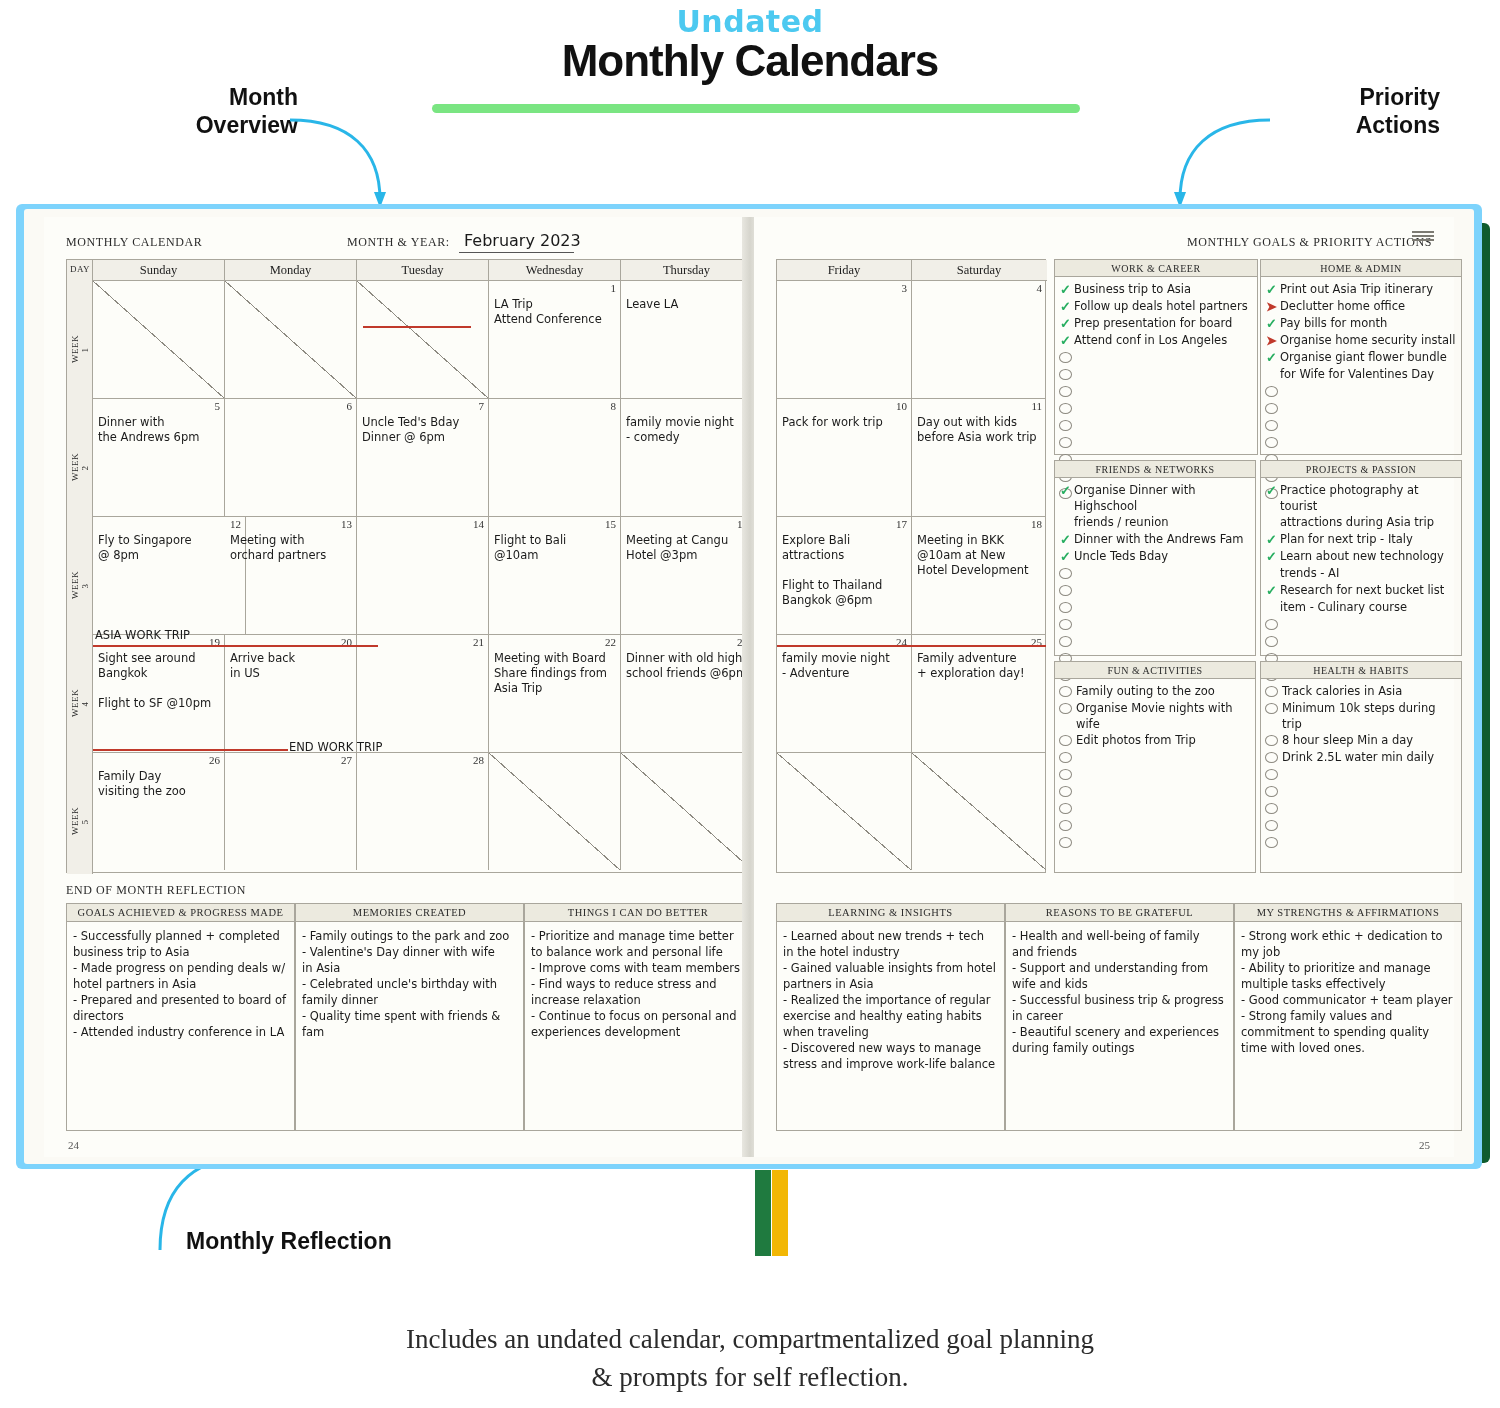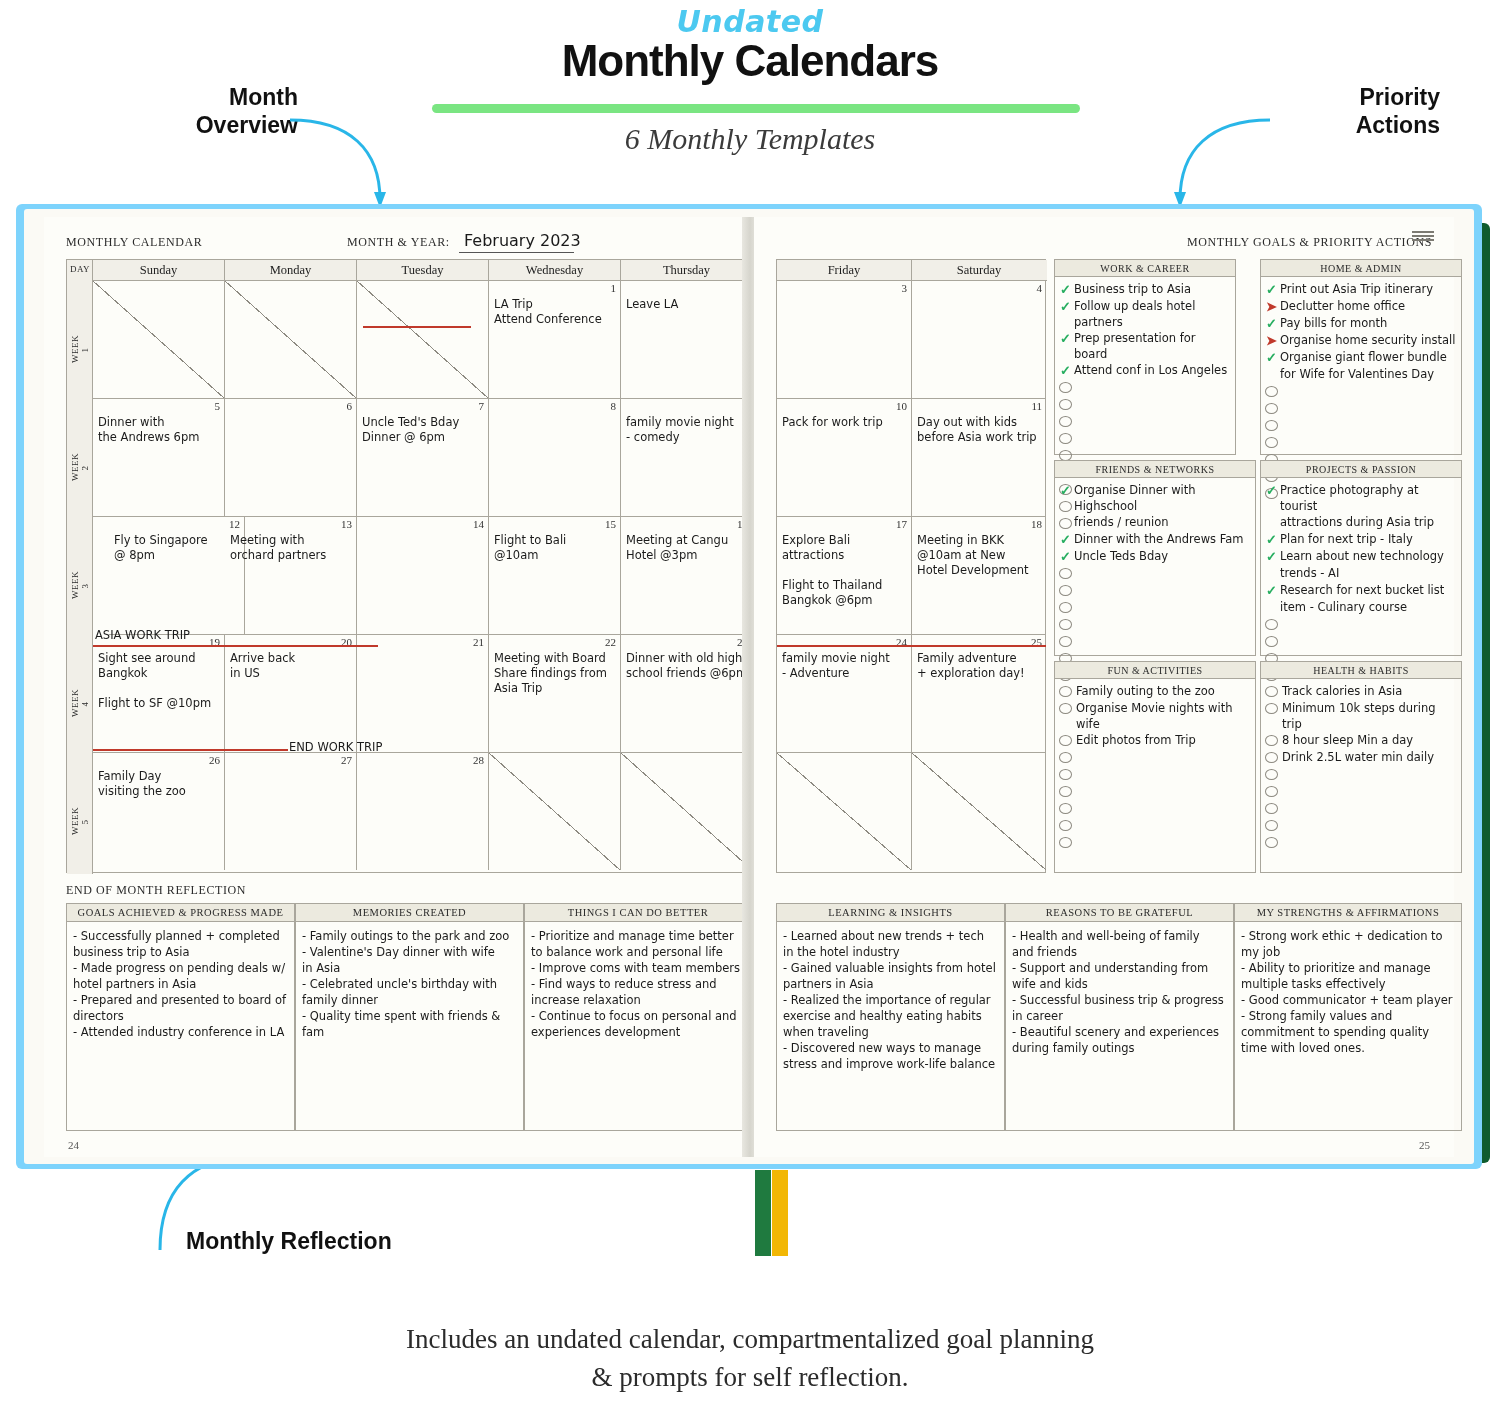--- a/index.html
+++ b/index.html
@@ -11,21 +11,21 @@
     position:relative;
     overflow:hidden;
   }
   .hand { font-family:"DejaVu Sans", sans-serif; }
 
   
   #header { position:absolute; left:0; top:0; width:1500px; height:200px; }
   #undated {
     position:absolute; left:0; top:4px; width:1500px; text-align:center;
     font-family:"DejaVu Sans", sans-serif;
-    font-size:30px; font-style:italic; font-weight:bold; color:#4cc9f0;
+    font-size:30px; font-weight:bold; color:#4cc9f0;
     letter-spacing:0.5px;
   }
   #title {
     position:absolute; left:0; top:36px; width:1500px; text-align:center;
     font-size:44px; font-weight:bold; color:#111; letter-spacing:-1px;
   }
   #title-underline {
     position:absolute; left:432px; top:104px; width:648px; height:9px;
     background:#7ae582; border-radius:5px;
   }
@@ -171,21 +171,20 @@
     font-family:"Liberation Serif", serif; font-size:27px; color:#2b2b2b; line-height:38px;
   }
 </style>
 </head>
 <body>
 
 <div id="header">
   <div id="undated">Undated</div>
   <div id="title">Monthly Calendars</div>
   <div id="title-underline"></div>
-  <div id="subtitle">6 Monthly Templates</div>
 
   <div class="callout-label" id="cal-month">Month<br>Overview</div>
   <div class="callout-label" id="cal-priority">Priority<br>Actions</div>
 </div>
 
 <svg class="arrow-svg" style="left:280px; top:110px;" width="130" height="110">
   <path d="M10,10 C70,10 100,40 100,90" stroke="#29b6e8" stroke-width="3" fill="none"></path>
   <path d="M100,98 L94,82 L106,82 Z" fill="#29b6e8"></path>
 </svg>
 <svg class="arrow-svg" style="left:1150px; top:110px;" width="130" height="110">
@@ -248,21 +247,21 @@
               <div class="num">7</div>
               <div class="ev">Uncle Ted's Bday<br>Dinner @ 6pm</div>
             </div>
             <div class="cal-cell" style="left: 422px; top: 139px; width: 132px; height: 118px;">
               <div class="num">8</div>
             </div>
             <div class="cal-cell" style="left: 554px; top: 139px; width: 131px; height: 118px; border-right: none;">
               <div class="num">9</div>
               <div class="ev">family movie night<br>- comedy</div>
             </div>
-            <div class="cal-cell" style="left: 26px; top: 257px; width: 136px; height: 118px; margin-left: 16px;">
+            <div class="cal-cell" style="left: 26px; top: 257px; width: 153px; height: 118px;">
               <div class="num">12</div>
               <div class="ev">Fly to Singapore<br>@ 8pm</div>
             </div>
             <div class="cal-cell" style="left: 158px; top: 257px; width: 132px; height: 118px;">
               <div class="num">13</div>
               <div class="ev">Meeting with<br>orchard partners</div>
             </div>
             <div class="cal-cell" style="left: 290px; top: 257px; width: 132px; height: 118px;">
               <div class="num">14</div>
             </div>
@@ -401,21 +400,21 @@
             <div class="cal-cell" style="left: 135px; top: 375px; width: 134px; height: 118px; border-right: none;">
               <div class="num">25</div>
               <div class="ev">Family adventure<br>+ exploration day!</div>
             </div>
             <div class="cal-cell blank" style="left: 0px; top: 493px; width: 135px; height: 117px; border-bottom: none;"></div>
             <div class="cal-cell blank" style="left: 135px; top: 493px; width: 134px; height: 117px; border-right: none; border-bottom: none;"></div>
           </div>
         <div class="redline" style="left:0px; width:269px; top:385px;"></div>
       </div>
 
-      <div class="goal-box" style="left:300px; top:42px; width:182px; height:196px;padding-left:33px;">
+      <div class="goal-box" style="left:300px; top:42px; width:204px; height:196px;padding-left:33px;">
         <div class="goal-title">WORK &amp; CAREER</div>
         <div class="goal-list" id="gb0">
             <div class="gi">
               <span class="mk chk">✓</span>
               <span class="tx">Business trip to Asia</span>
             </div>
             <div class="gi">
               <span class="mk chk">✓</span>
               <span class="tx">Follow up deals hotel partners</span>
             </div>

